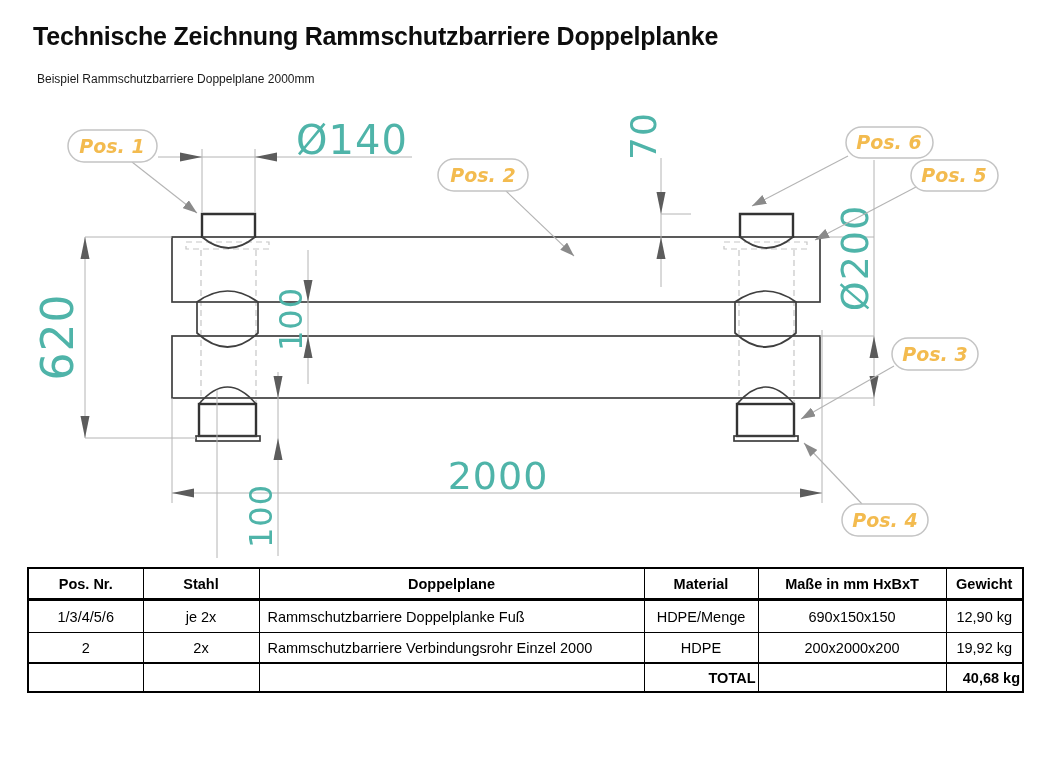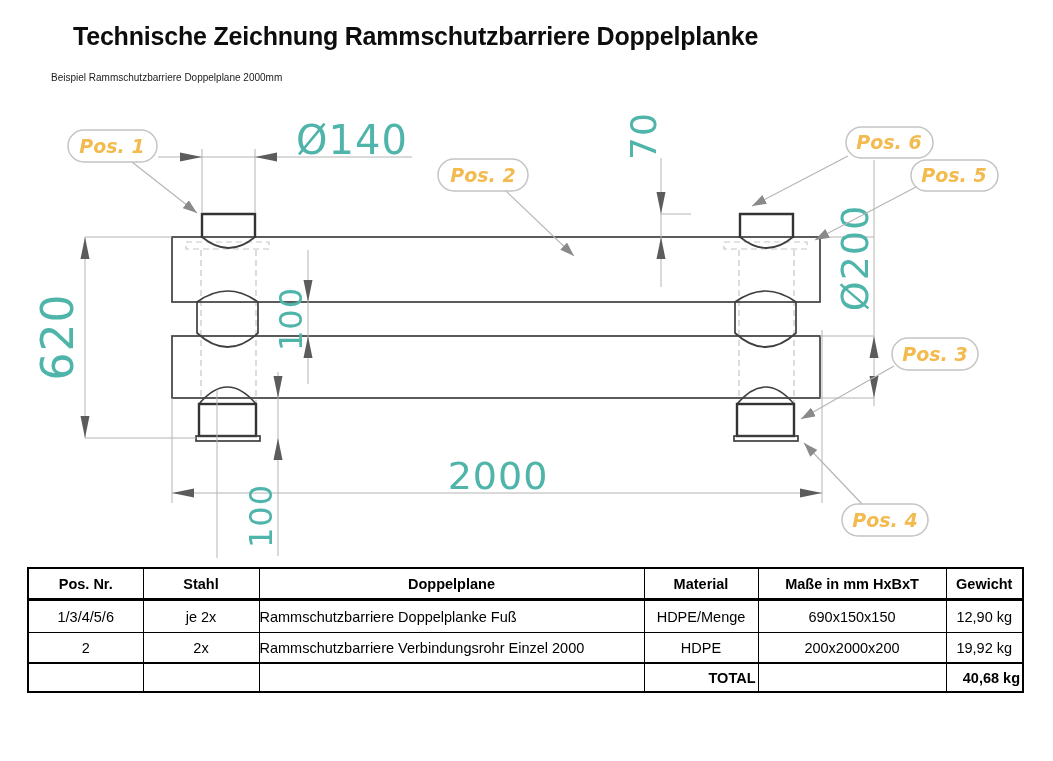--- a/index.html
+++ b/index.html
@@ -1,39 +1,39 @@
 <!DOCTYPE html>
 <html><head>
 <meta charset="utf-8">
 <style>
   html,body{margin:0;padding:0;background:#fff;}
   .stage{position:relative;width:1053px;height:761px;background:#ffffff;overflow:hidden;
          font-family:"Liberation Sans",sans-serif;}
   .title{position:absolute;left:33px;top:22px;font-size:25px;font-weight:bold;color:#0d0d0d;
-         letter-spacing:-0.2px;white-space:nowrap;margin-left:40px;}
-  .subtitle{position:absolute;left:51px;top:72px;font-size:10px;color:#1a1a1a;white-space:nowrap;}
+         letter-spacing:-0.2px;white-space:nowrap;}
+  .subtitle{position:absolute;left:37px;top:72px;font-size:12px;color:#1a1a1a;white-space:nowrap;}
   svg.drawing{position:absolute;left:0;top:0;}
   svg .struct{stroke:#3f3f3f;fill:none;stroke-width:1.7;}
   svg .thick{stroke:#333;stroke-width:2.4;}
   svg .hidden-line{stroke:#c6c6c6;fill:none;stroke-width:1.2;stroke-dasharray:6 4;}
   svg .dim{stroke:#b4b4b4;fill:none;stroke-width:1;}
   svg .arrow{fill:#5c5c5c;stroke:none;}
   svg .dimtext{font-family:"DejaVu Sans",sans-serif;letter-spacing:1px;}
   svg .capsule{fill:#ffffff;stroke:#c4c4c4;stroke-width:1.5;}
   svg .postext{font-family:"DejaVu Sans",sans-serif;font-style:italic;font-weight:bold;font-size:19px;}
   svg .leader{stroke:#b4b4b4;stroke-width:1.1;fill:none;}
   table.parts{position:absolute;left:27px;top:567px;width:995px;border-collapse:collapse;
               table-layout:fixed;font-size:14.5px;color:#000;border:2.2px solid #000;}
   table.parts th,table.parts td{border:1.5px solid #000;overflow:hidden;white-space:nowrap;
               text-align:center;padding:0 2px;}
   table.parts tr.head th{font-weight:bold;border-bottom:3px solid #000;height:29px;}
   table.parts tr.r1 td{height:31px;}
   table.parts tr.r2 td{height:29px;}
   table.parts tr.total td{border-top:2.6px solid #000;height:27px;}
-  table.parts td.left{text-align:left;padding-left:0;}
+  table.parts td.left{text-align:left;padding-left:8px;}
   table.parts .bold{font-weight:bold;text-align:right;}
 </style>
 </head>
 <body>
 
 <div class="stage">
 
   <div class="title">Technische Zeichnung Rammschutzbarriere Doppelplanke</div>
   <div class="subtitle">Beispiel Rammschutzbarriere Doppelplane 2000mm</div>
 

